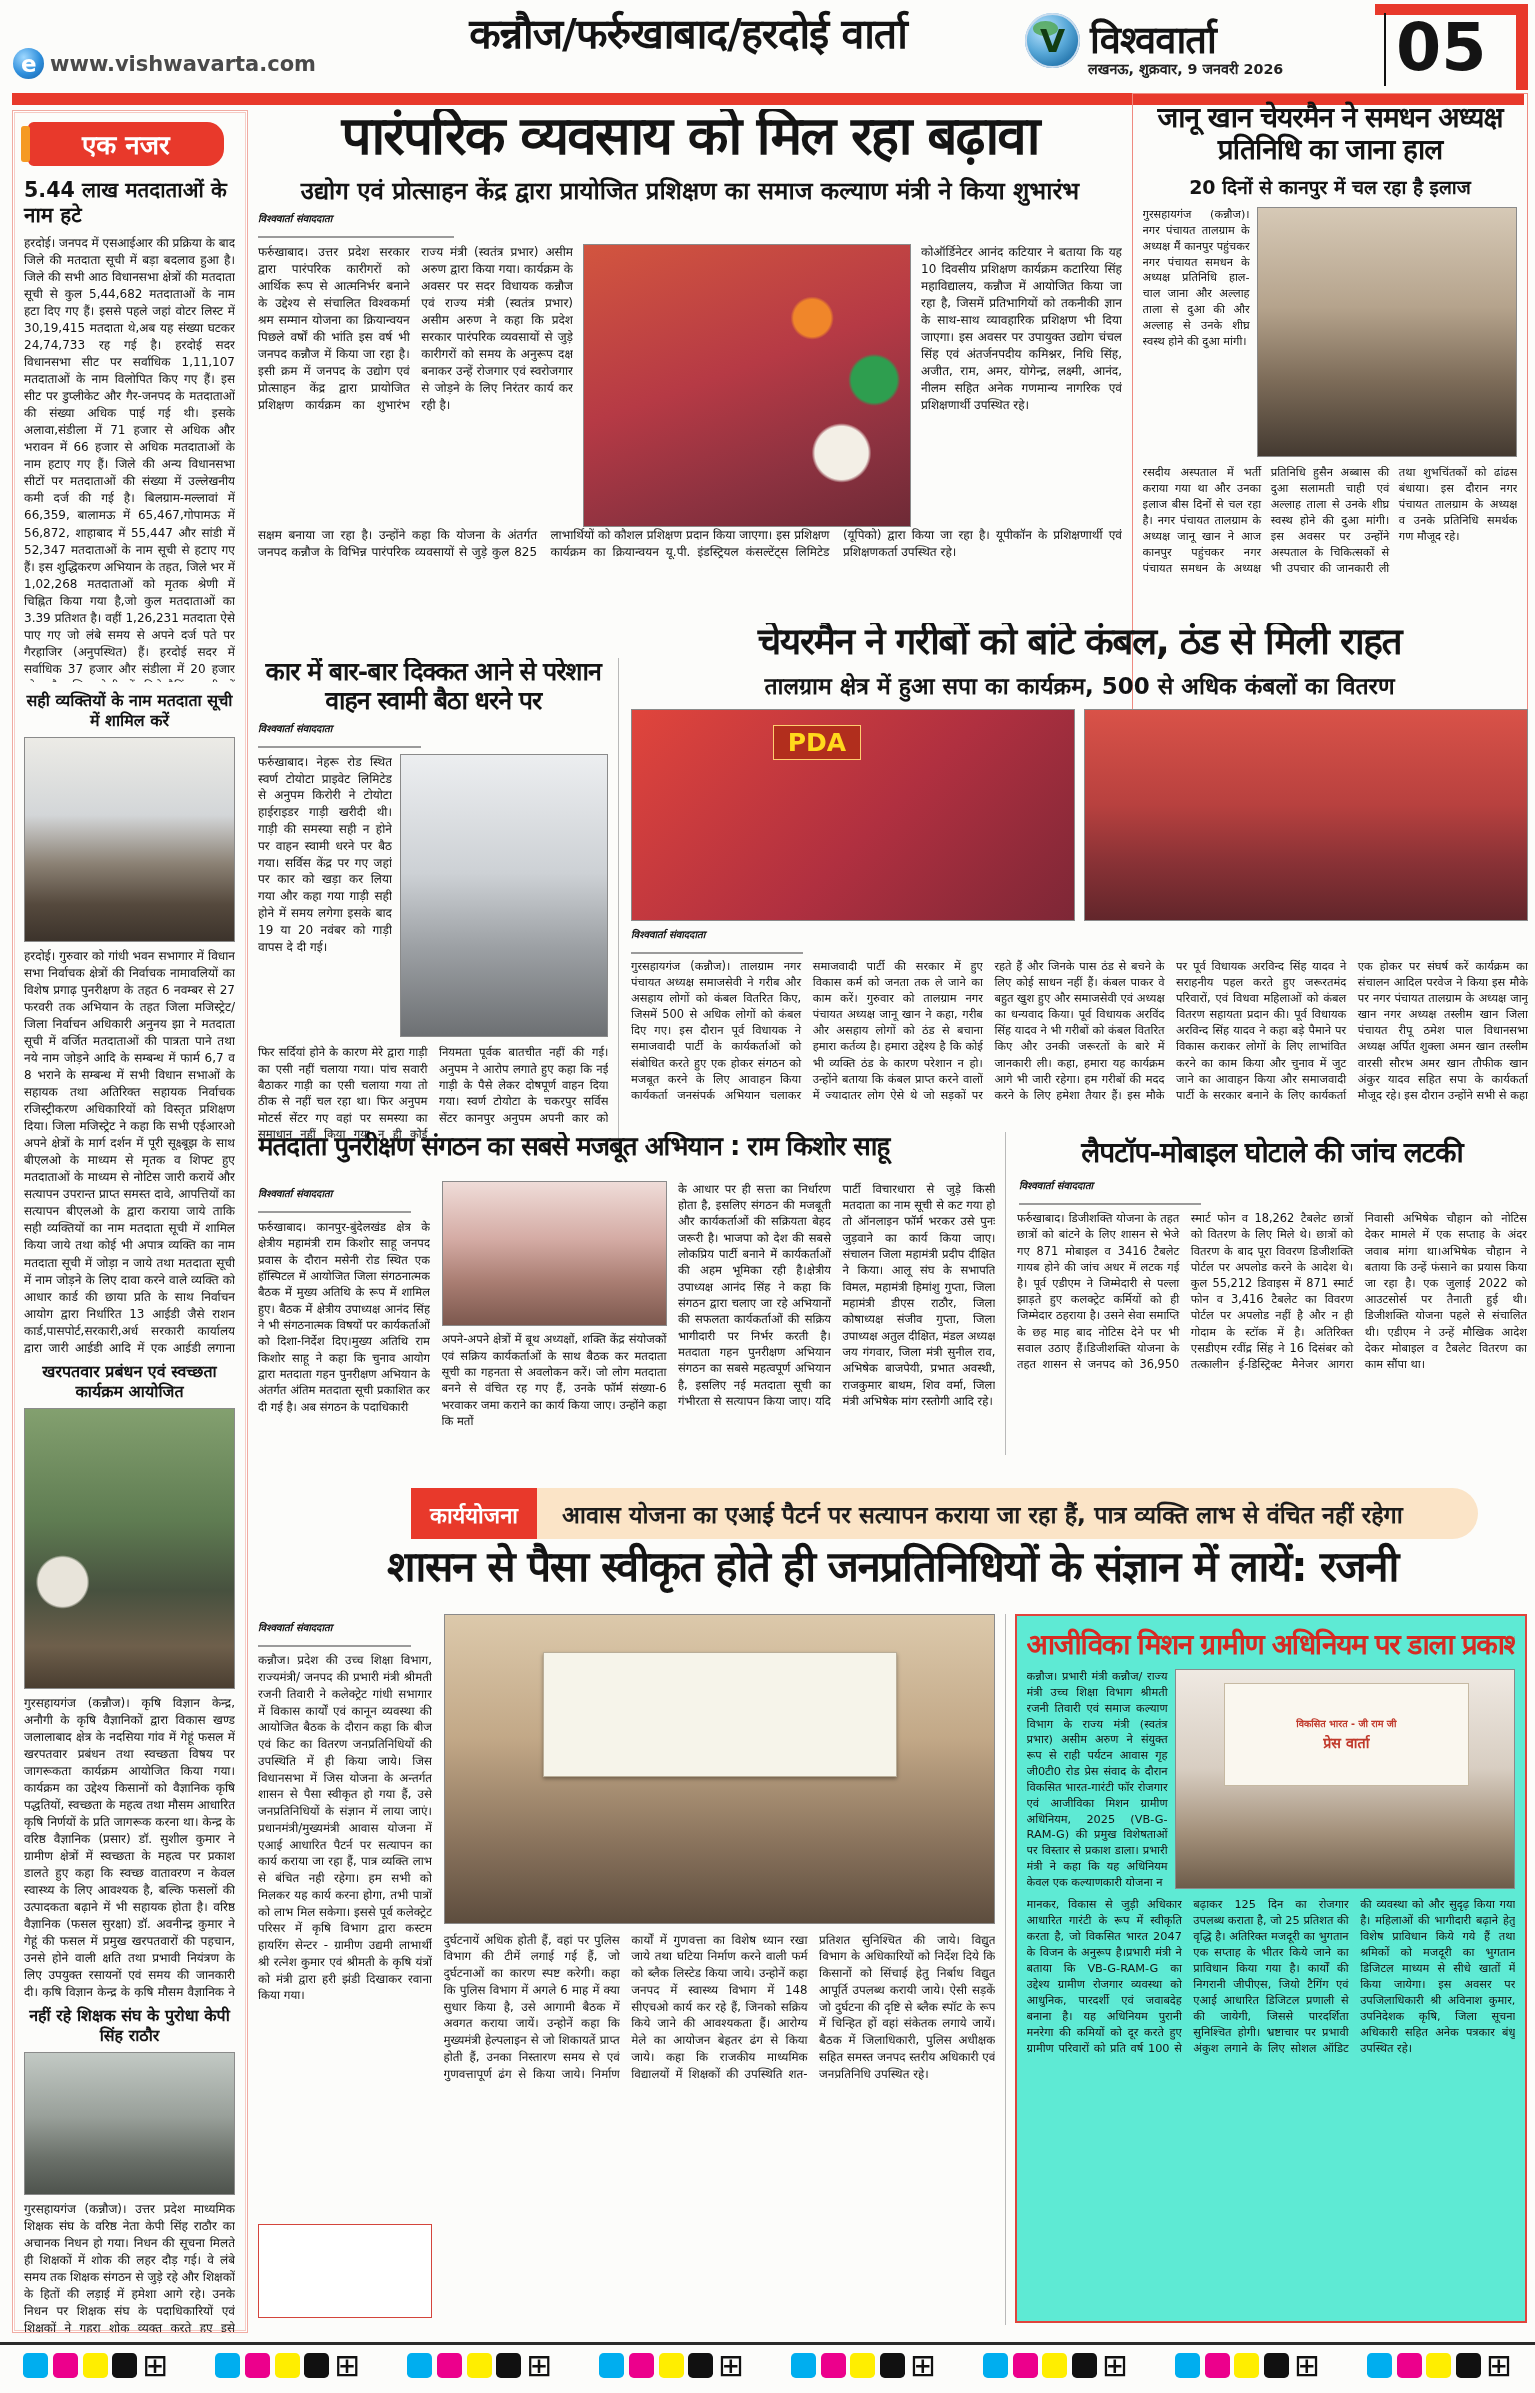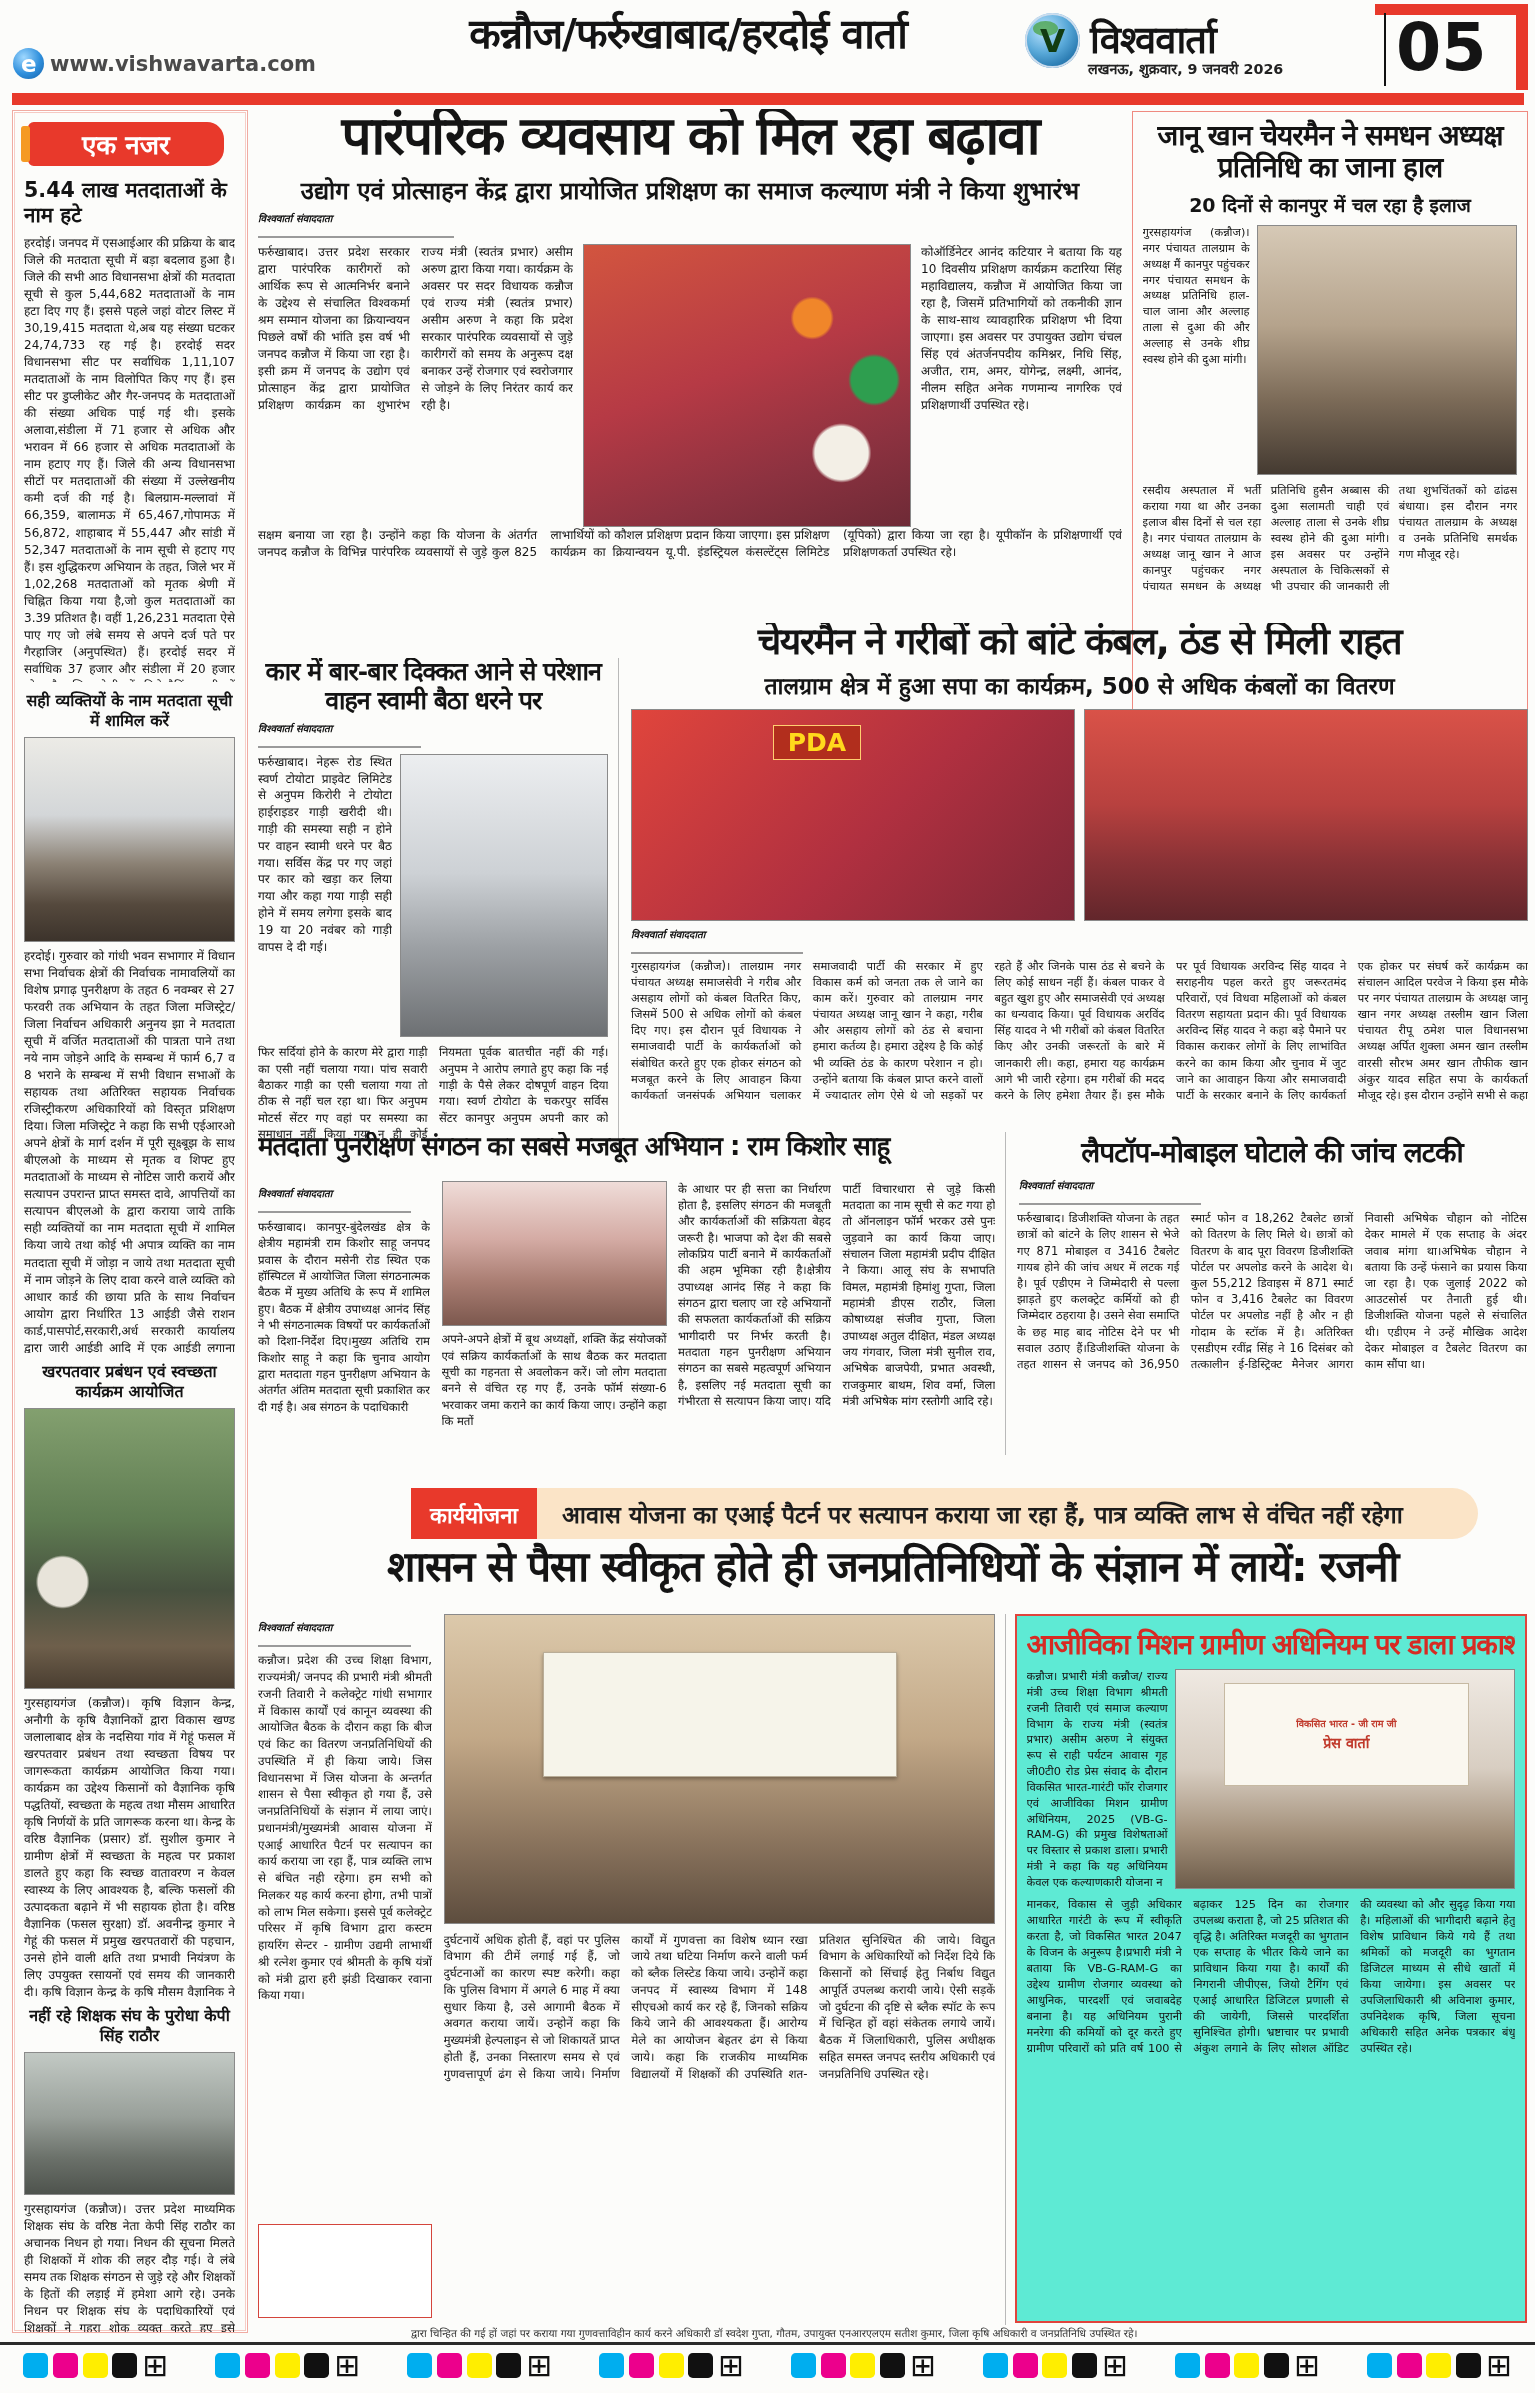--- a/index.html
+++ b/index.html
@@ -60,21 +60,21 @@
   .main-flex{display:flex;gap:9.6px;height:283px;margin-top:1.9px;}
   .main-cols{width:315px;column-count:2;column-gap:11.5px;}
   .main-colR{width:201px;}
   .ph-event{flex:1;
      background:radial-gradient(circle at 79% 74%,#f3efe6 0 8%,transparent 9%),
        radial-gradient(circle at 89% 48%,#2e9e4f 0 7%,transparent 8%),
        radial-gradient(circle at 70% 26%,#f0862a 0 6%,transparent 7%),
        linear-gradient(160deg,#d2553f 0%,#b63a45 45%,#8d3240 75%,#6e2a36 100%);}
   .main-bottom{margin-top:0;column-count:3;column-gap:13.4px;height:86px;}
   
-  .jk-box{left:1132px;top:111px;width:396px;height:651px;border:1.9px solid #ef8a80;
+  .jk-box{left:1132px;top:93px;width:396px;height:651px;border:1.9px solid #ef8a80;
      padding:7.6px 9.6px;box-sizing:border-box;overflow:hidden;}
   .jk-box h2{font-size:28px;text-align:center;line-height:1.15;letter-spacing:-1px;}
   .jk-sub{font-size:19px;font-weight:bold;text-align:center;margin:7.6px 0 7.6px 0;}
   .jk-flex{display:flex;gap:7.6px;height:250px;}
   .jk-side{width:107px;font-size:11.3px;line-height:1.4;text-align:justify;overflow:hidden;}
   .ph-hospital{flex:1;background:linear-gradient(180deg,#d6c9b6 0%,#b5a38c 40%,#7c6b58 70%,#443a31 100%);}
   .jk-bottom{margin-top:7.6px;column-count:3;column-gap:9.6px;font-size:11.3px;height:145px;}
   
   .car-art{left:258px;top:658px;width:361px;height:501px;border-right:1px solid #b9b9b9;
      padding-right:9.6px;box-sizing:border-box;overflow:hidden;}
@@ -268,21 +268,20 @@
         <div class="rj-adbox"></div>
       </div>
       <div class="rj-main">
         <div class="photo ph-collect">
           <div class="banner-board"></div>
         </div>
         <div class="rj-body body-txt">दुर्घटनायें अधिक होती हैं, वहां पर पुलिस विभाग की टीमें लगाई गई हैं, जो दुर्घटनाओं का कारण स्पष्ट करेगी। कहा कि पुलिस विभाग में अगले 6 माह में क्या सुधार किया है, उसे आगामी बैठक में अवगत कराया जायें। उन्होनें कहा कि मुख्यमंत्री हेल्पलाइन से जो शिकायतें प्राप्त होती हैं, उनका निस्तारण समय से एवं गुणवत्तापूर्ण ढंग से किया जाये। निर्माण कार्यों में गुणवत्ता का विशेष ध्यान रखा जाये तथा घटिया निर्माण करने वाली फर्म को ब्लैक लिस्टेड किया जाये। उन्होनें कहा जनपद में स्वास्थ्य विभाग में 148 सीएचओ कार्य कर रहे हैं, जिनको सक्रिय किये जाने की आवश्यकता हैं। आरोग्य मेले का आयोजन बेहतर ढंग से किया जाये। कहा कि राजकीय माध्यमिक विद्यालयों में शिक्षकों की उपस्थिति शत-प्रतिशत सुनिश्चित की जाये। विद्युत विभाग के अधिकारियों को निर्देश दिये कि किसानों को सिंचाई हेतु निर्बाध विद्युत आपूर्ति उपलब्ध करायी जाये। ऐसी सड़कें जो दुर्घटना की दृष्टि से ब्लैक स्पॉट के रूप में चिन्हित हों वहां संकेतक लगाये जायें। बैठक में जिलाधिकारी, पुलिस अधीक्षक सहित समस्त जनपद स्तरीय अधिकारी एवं जनप्रतिनिधि उपस्थित रहे।</div>
       </div>
     </div>
   </div>
-  <div class="abs rj-tail">द्वारा चिन्हित की गई हों जहां पर कराया गया गुणवत्ताविहीन कार्य करने अधिकारी डॉ स्वदेश गुप्ता, गौतम, उपायुक्त एनआरएलएम सतीश कुमार, जिला कृषि अधिकारी व जनप्रतिनिधि उपस्थित रहे।</div>
 
   <div class="abs aj-box">
     <h2>आजीविका मिशन ग्रामीण अधिनियम पर डाला प्रकाश</h2>
     <div class="aj-flex">
       <div class="aj-side">कन्नौज। प्रभारी मंत्री कन्नौज/ राज्य मंत्री उच्च शिक्षा विभाग श्रीमती रजनी तिवारी एवं समाज कल्याण विभाग के राज्य मंत्री (स्वतंत्र प्रभार) असीम अरुण ने संयुक्त रूप से राही पर्यटन आवास गृह जी0टी0 रोड प्रेस संवाद के दौरान विकसित भारत-गारंटी फॉर रोजगार एवं आजीविका मिशन ग्रामीण अधिनियम, 2025 (VB-G-RAM-G) की प्रमुख विशेषताओं पर विस्तार से प्रकाश डाला। प्रभारी मंत्री ने कहा कि यह अधिनियम केवल एक कल्याणकारी योजना न</div>
       <div class="photo ph-press">
         <div class="press-banner">
           <span class="b1">विकसित भारत - जी राम जी</span>
           <span class="b2">प्रेस वार्ता</span>
         </div>

